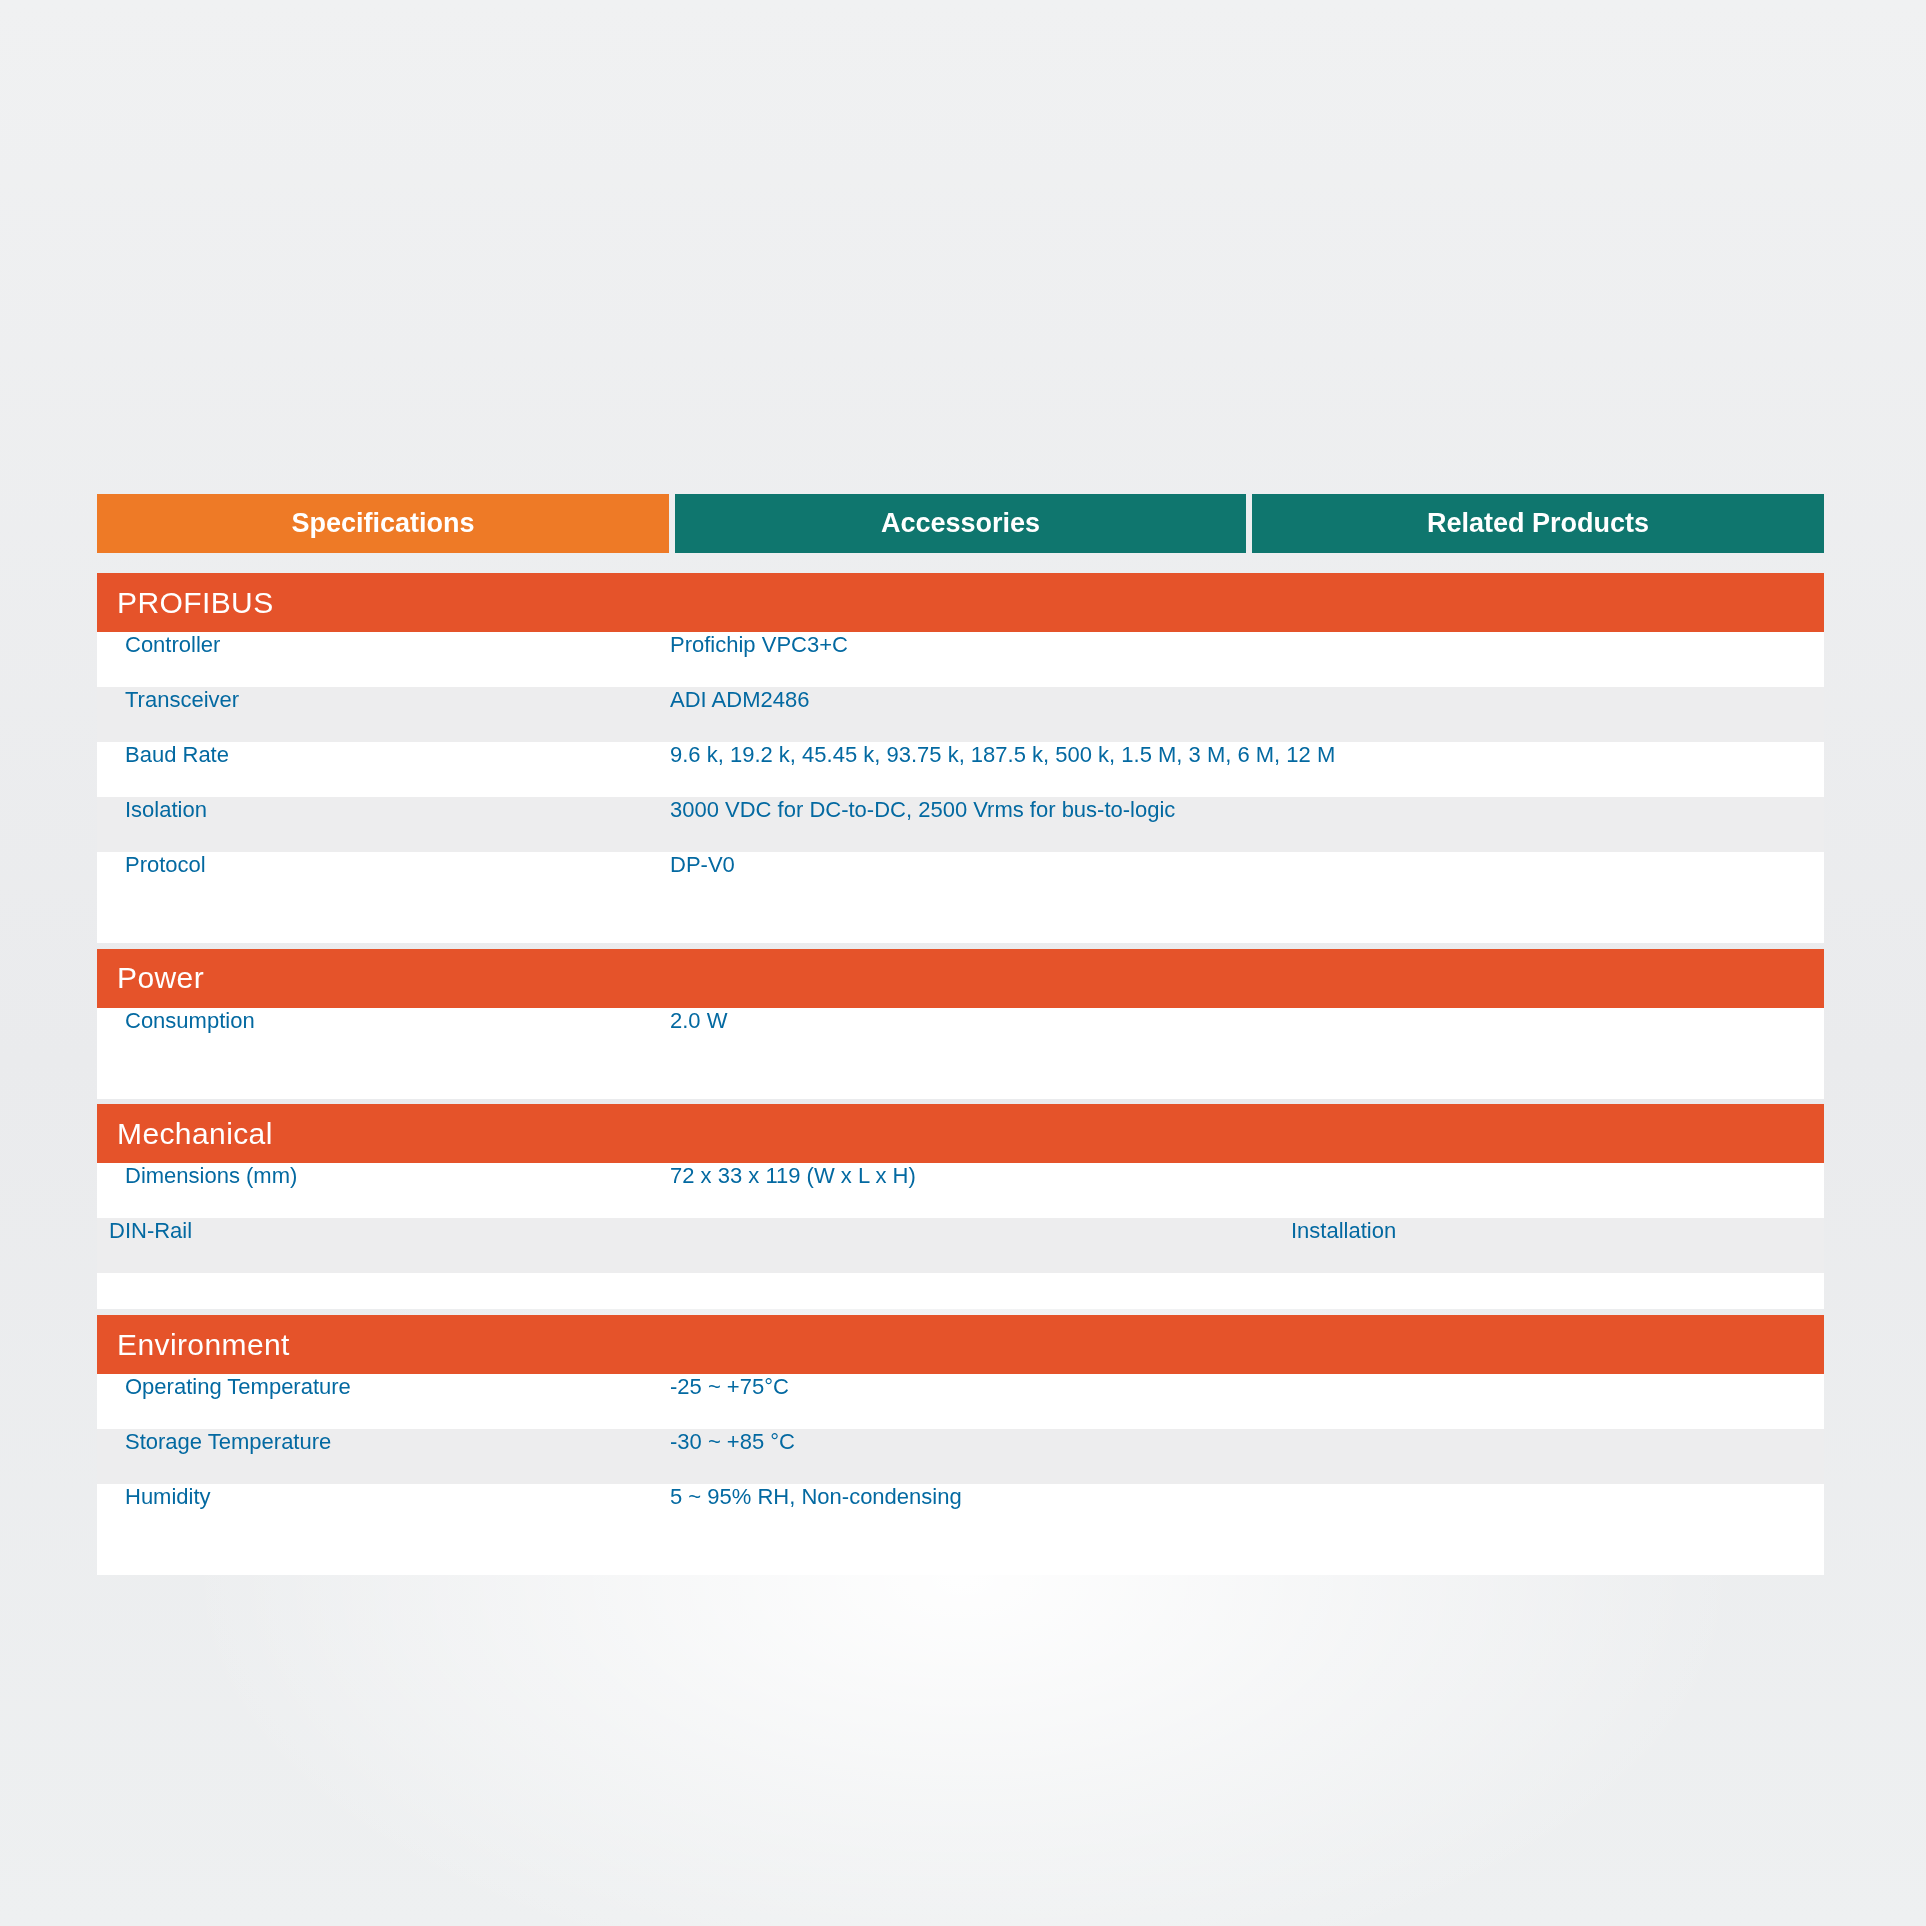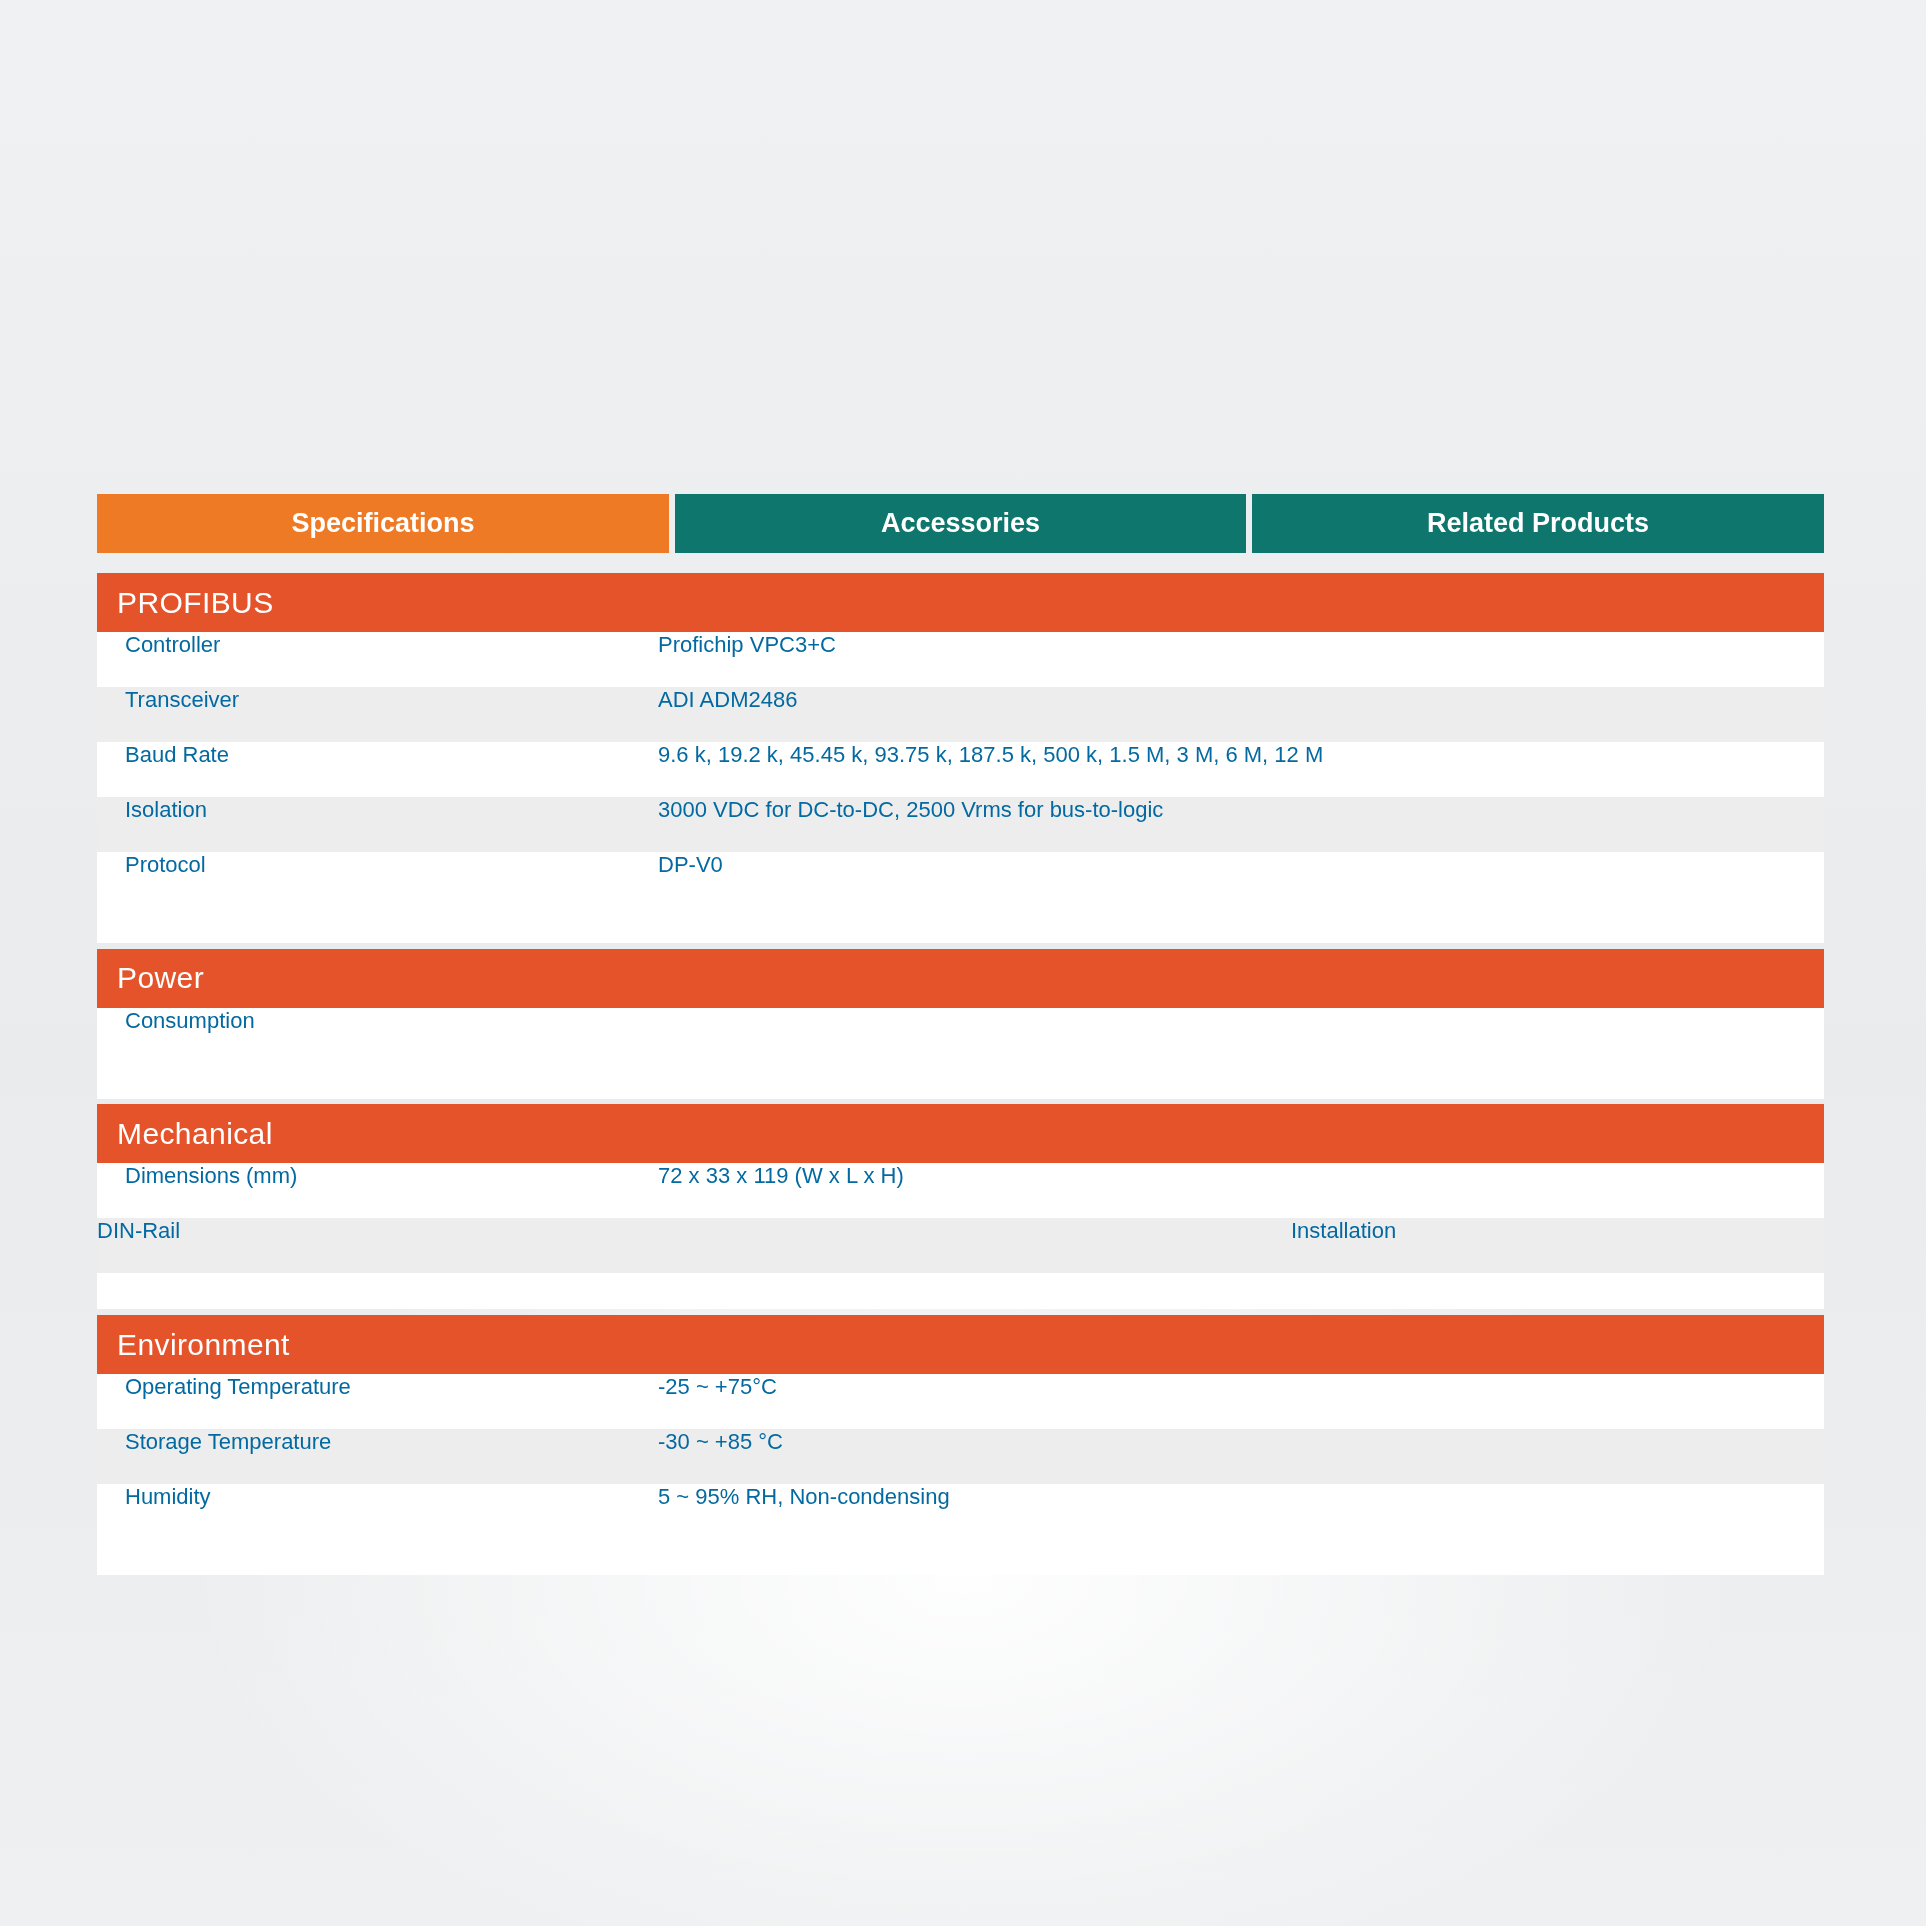--- a/index.html
+++ b/index.html
@@ -69,20 +69,21 @@
   }
   .spec-row.alt { background: #ededee; }
   .cell.label {
     width: 533px;
     flex-shrink: 0;
     padding-left: 28px;
   }
   .cell.value {
     flex: 1;
     padding-right: 28px;
+    margin-left: 12px;
   }
 </style>
 </head>
 <body>
 
 <div class="content">
 
   <div class="tabs">
     <div class="tab active">Specifications</div>
     <div class="tab inactive">Accessories</div>
@@ -122,20 +123,21 @@
 </div>
   </section>
 
   <section class="spec-section">
     <div class="section-header">
       <span class="section-title">Power</span>
     </div>
     <div class="rows">
   <div class="spec-row">
     <div class="cell label">Consumption</div>
+    <div class="cell value">2.0 W</div>
   </div>
 </div>
   </section>
 
   <section class="spec-section">
     <div class="section-header">
       <span class="section-title">Mechanical</span>
     </div>
     <div class="rows">
   <div class="spec-row">

